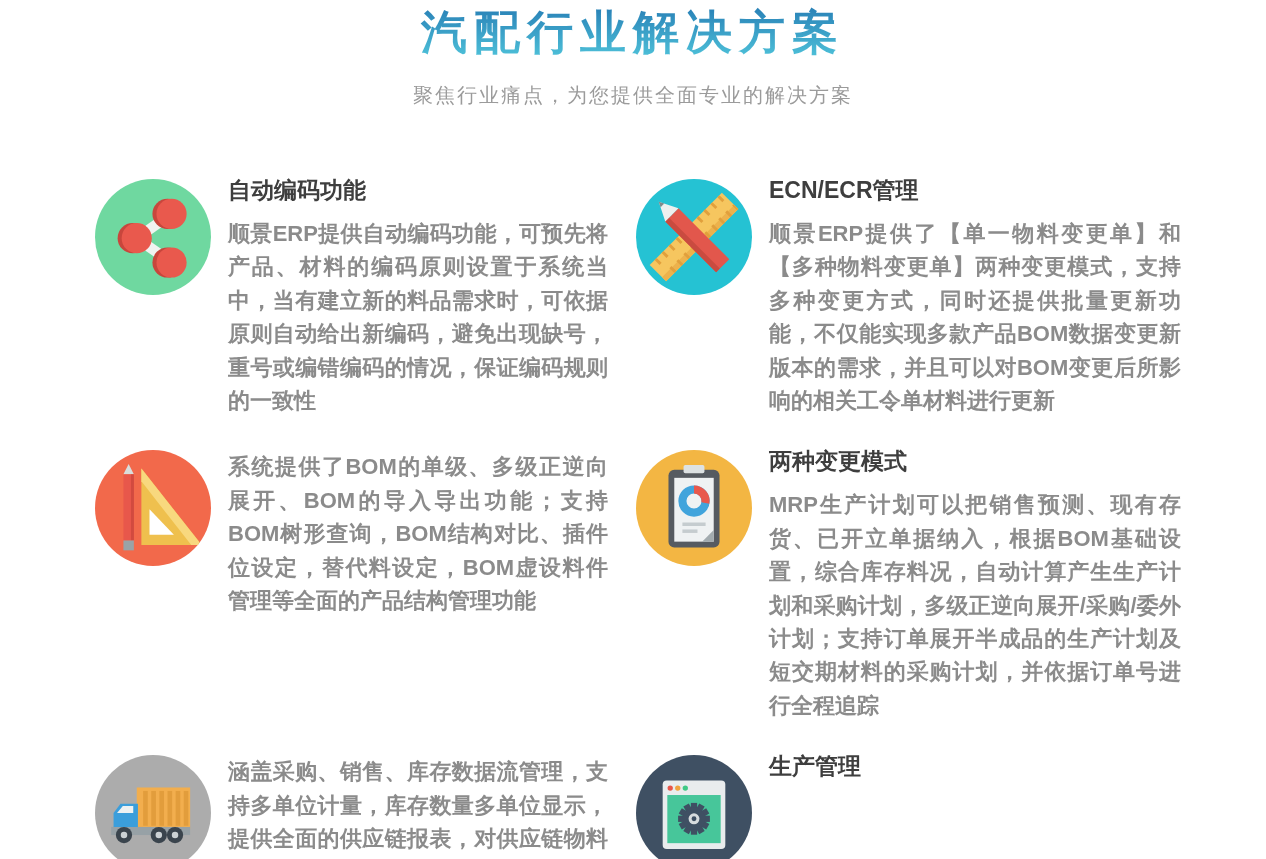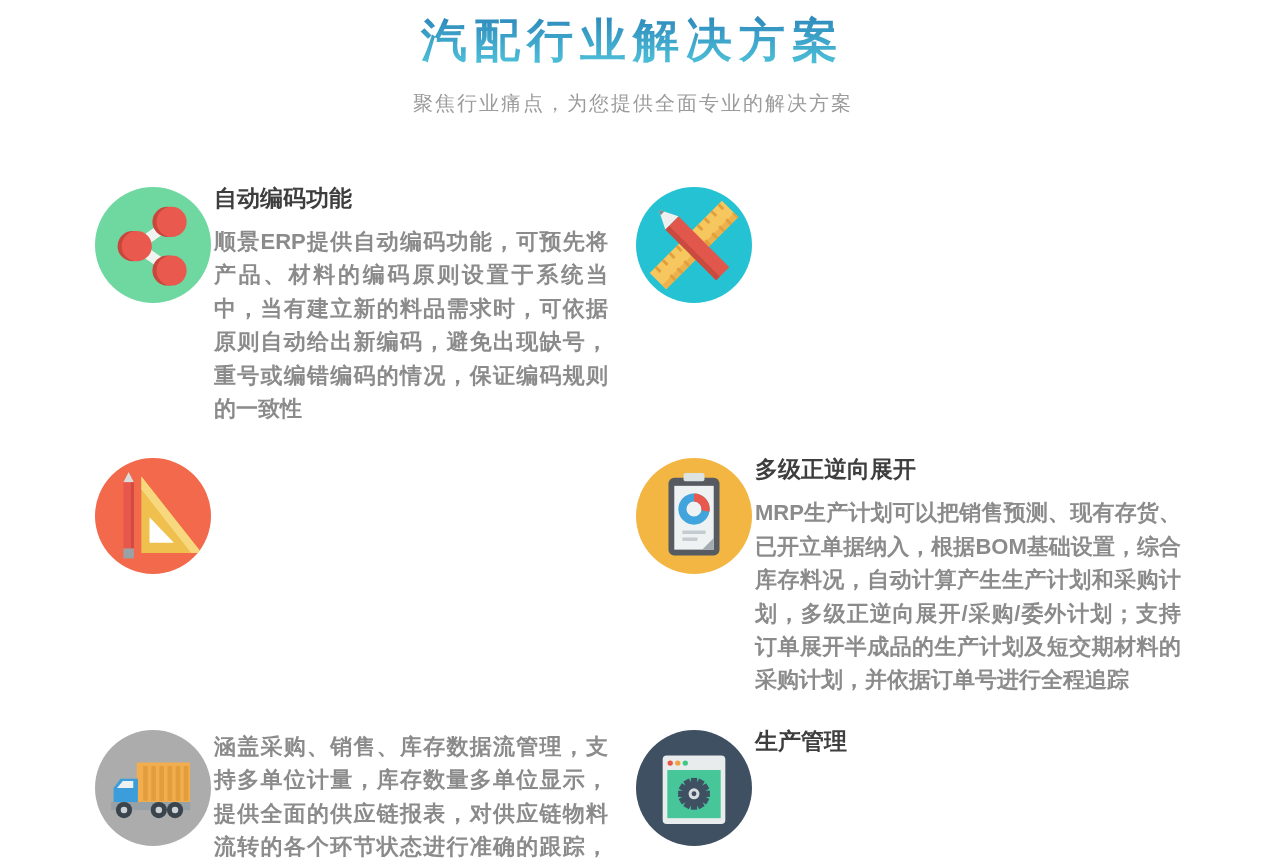--- a/index.html
+++ b/index.html
@@ -1,39 +1,39 @@
 <!DOCTYPE html>
 <html><head>
 <meta charset="utf-8">
 <style>
   html, body { margin:0; padding:0; }
   body {
     width:1266px; height:859px; overflow:hidden; background:#ffffff;
     font-family:"Liberation Sans","DejaVu Sans",sans-serif;
   }
   .page-title {
-    margin:0; padding-top:12px; text-align:center;
+    margin:0; padding-top:4px; text-align:center;
     font-size:46px; font-weight:800; letter-spacing:7px; line-height:57px;
     background:linear-gradient(180deg,#2478B2 0%,#50C5DB 100%);
     -webkit-background-clip:text; background-clip:text;
     -webkit-text-fill-color:transparent; color:#2E9EC7;
   }
   .page-subtitle {
     margin:21px 4px 0; text-align:center;
     font-size:20px; letter-spacing:2px; color:#9B9B9B; font-weight:400;
   }
   .features-grid {
     margin-top:70px; padding-left:95px;
     display:grid; grid-template-columns:513px 545px;
     column-gap:28px; row-gap:33px;
   }
   .feature { display:flex; align-items:flex-start; }
   .icon-wrap { width:116px; height:116px; flex:0 0 116px; }
   .icon-wrap svg { width:116px; height:116px; display:block; }
-  .feature-body { margin-left:3px; flex:1; min-width:0; }
+  .feature-body { margin-left:17px; flex:1; min-width:0; }
   .feature-title {
     margin:-3px 0 13px; font-size:23px; font-weight:700;
     color:#3E3E3E; line-height:28px;
   }
   .feature-desc {
     margin:0; font-size:22px; font-weight:600; color:#8B8B8B;
     line-height:33.4px; text-align:justify;
   }
 </style>
 </head>
@@ -91,20 +91,24 @@
             </g>
             <g transform="rotate(45 50 50)">
               <rect x="23" y="42" width="62" height="16" fill="#E2574C"></rect>
               <rect x="23" y="53.5" width="62" height="4.5" fill="#C94B40"></rect>
               <polygon points="23,42 7,50 23,58" fill="#EDF0EF"></polygon>
               <polygon points="11.5,47.8 7,50 11.5,52.2" fill="#7E8B8C"></polygon>
             </g>
           </g>
         </svg>
       </div>
+      <div class="feature-body">
+        <h2 class="feature-title">ECN/ECR管理</h2>
+        <p class="feature-desc">顺景ERP提供了【单一物料变更单】和【多种物料变更单】两种变更模式，支持多种变更方式，同时还提供批量更新功能，不仅能实现多款产品BOM数据变更新版本的需求，并且可以对BOM变更后所影响的相关工令单材料进行更新</p>
+      </div>
     </div>
 
     <div class="feature">
       <div class="icon-wrap">
         <svg viewBox="0 0 100 100">
           <defs>
               <clipPath id="clip2">
                 <circle cx="50" cy="50" r="50"></circle>
               </clipPath>
             </defs>
@@ -114,20 +118,21 @@
             <rect x="24.5" y="21" width="9" height="57" fill="#E8574B"></rect>
             <rect x="31" y="21" width="2.5" height="57" fill="#D24A3F"></rect>
             <rect x="24.5" y="78" width="9" height="8.5" fill="#99A3A7"></rect>
             <polygon points="40,16 40,82 92,82" fill="#EFC04E"></polygon>
             <polygon points="40,16 92,82 83,82 40,27" fill="#F8D87E"></polygon>
             <polygon points="47,51 47,73 68,73" fill="#FFFFFF"></polygon>
           </g>
         </svg>
       </div>
       <div class="feature-body">
+        <p class="feature-desc">系统提供了BOM的单级、多级正逆向展开、BOM的导入导出功能；支持BOM树形查询，BOM结构对比、插件位设定，替代料设定，BOM虚设料件管理等全面的产品结构管理功能</p>
       </div>
     </div>
 
     <div class="feature">
       <div class="icon-wrap">
         <svg viewBox="0 0 100 100">
           <defs>
               <clipPath id="clip3">
                 <circle cx="50" cy="50" r="50"></circle>
               </clipPath>
@@ -139,21 +144,21 @@
             <rect x="41" y="13" width="18" height="7" rx="1.5" fill="#DDE2E3"></rect>
             <circle cx="50" cy="44" r="10" fill="none" stroke="#41A4DC" stroke-width="7"></circle>
             <path d="M 50 34 A 10 10 0 0 1 59.85 45.74" fill="none" stroke="#E8584C" stroke-width="7"></path>
             <rect x="40" y="62.5" width="20" height="3" fill="#C5CCCF"></rect>
             <rect x="40" y="68.5" width="13" height="3" fill="#C5CCCF"></rect>
             <polygon points="57,79 67,79 67,69" fill="#A2ABAF"></polygon>
           </g>
         </svg>
       </div>
       <div class="feature-body">
-        <h2 class="feature-title">多级正逆向展开</h2>
+        <h2 class="feature-title">两种变更模式</h2>
         <p class="feature-desc">MRP生产计划可以把销售预测、现有存货、已开立单据纳入，根据BOM基础设置，综合库存料况，自动计算产生生产计划和采购计划，多级正逆向展开/采购/委外计划；支持订单展开半成品的生产计划及短交期材料的采购计划，并依据订单号进行全程追踪</p>
       </div>
     </div>
 
     <div class="feature">
       <div class="icon-wrap">
         <svg viewBox="0 0 100 100">
           <defs>
               <clipPath id="clip4">
                 <circle cx="50" cy="50" r="50"></circle>

